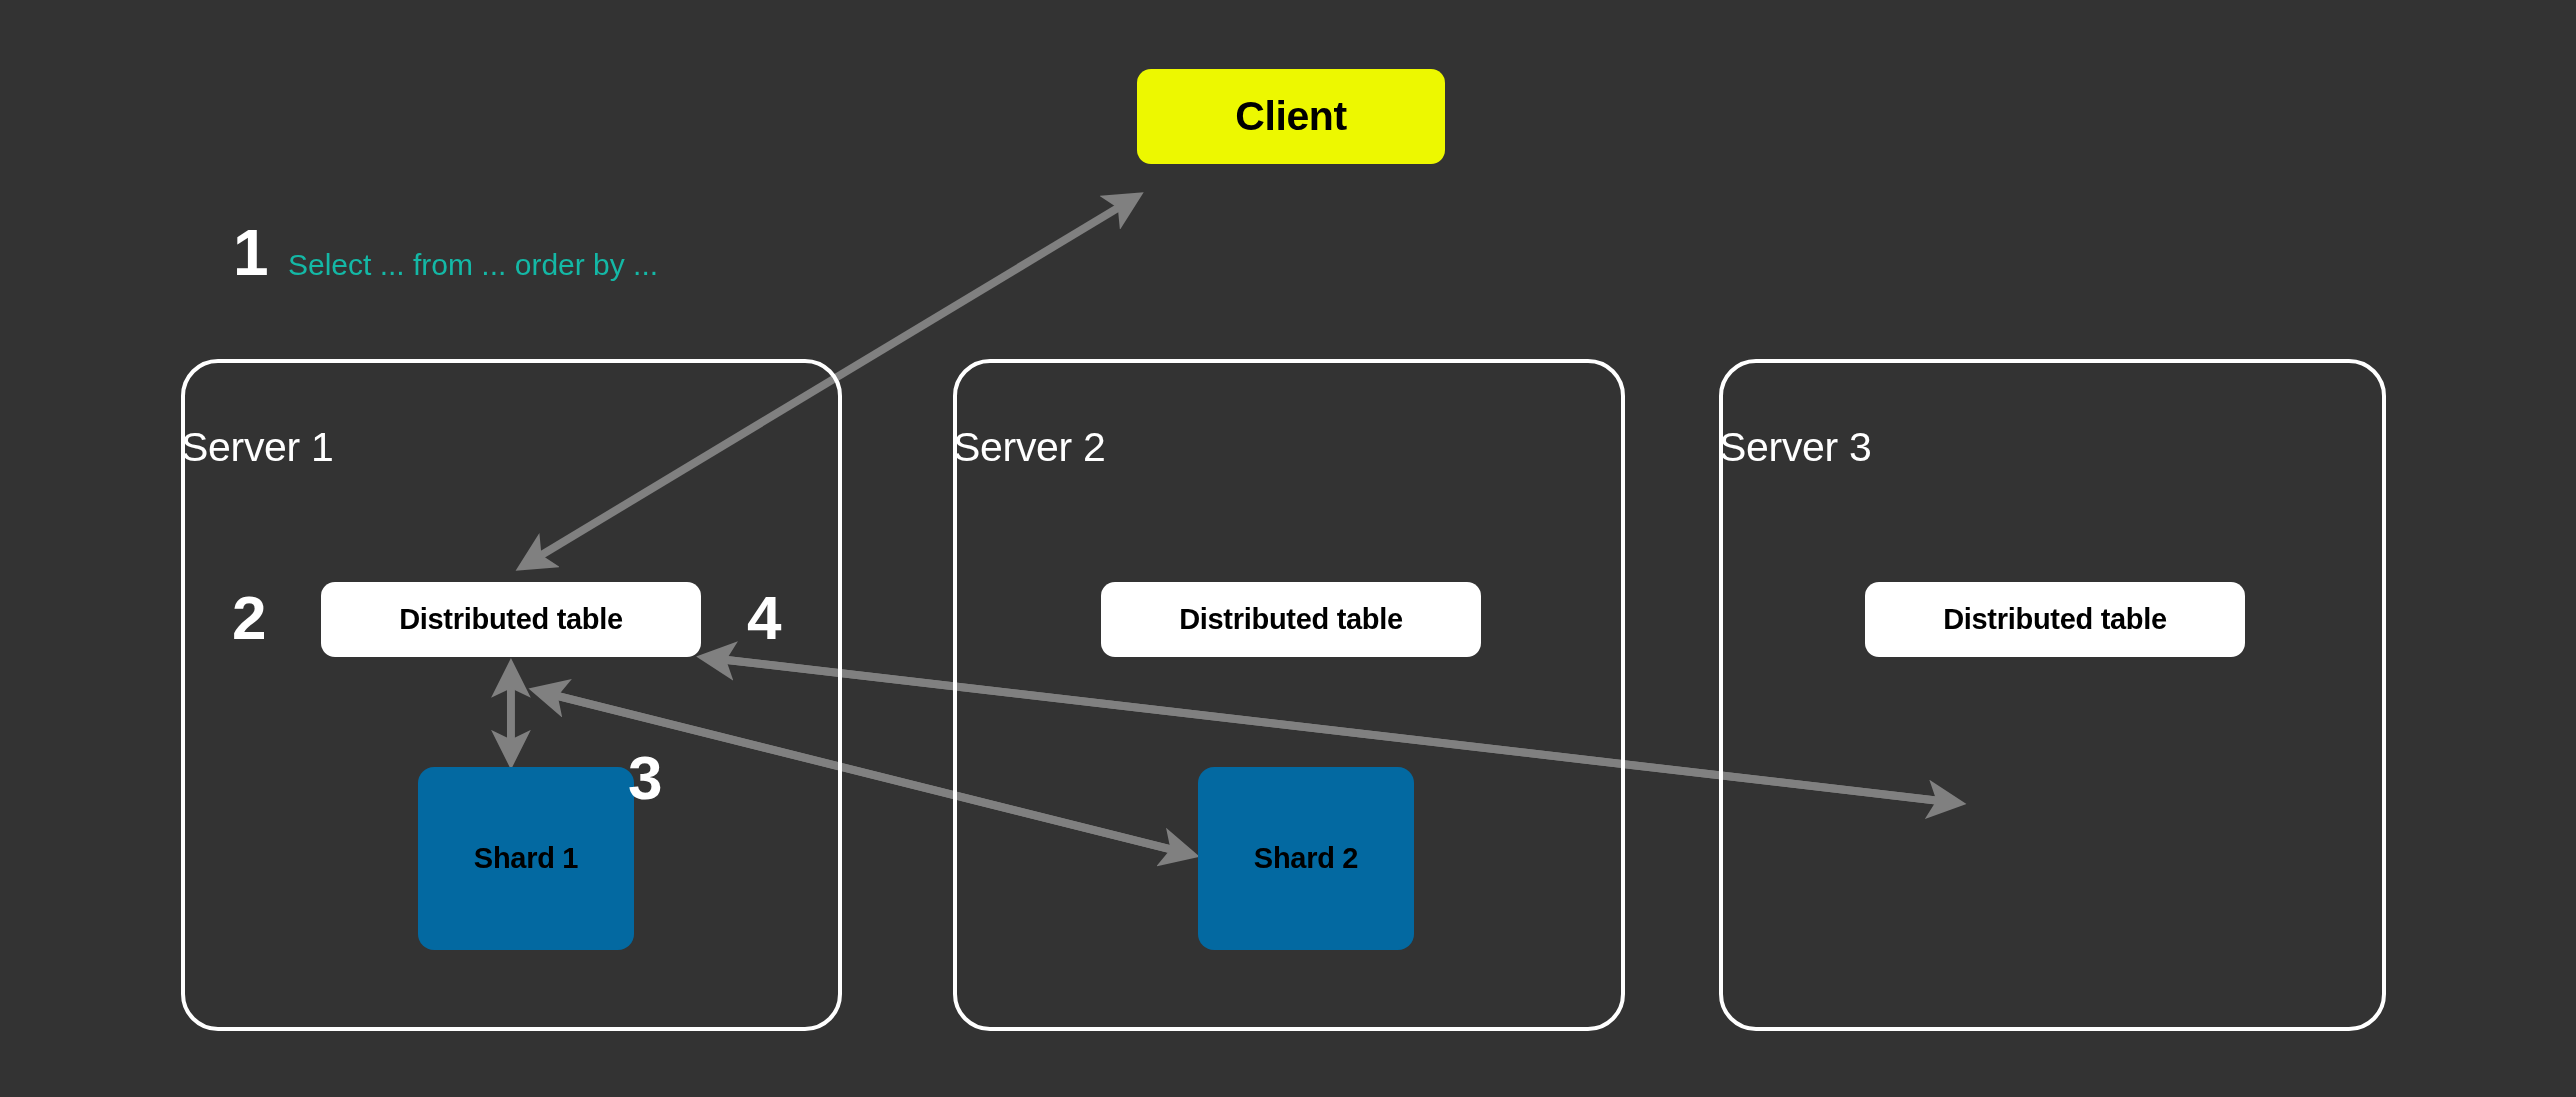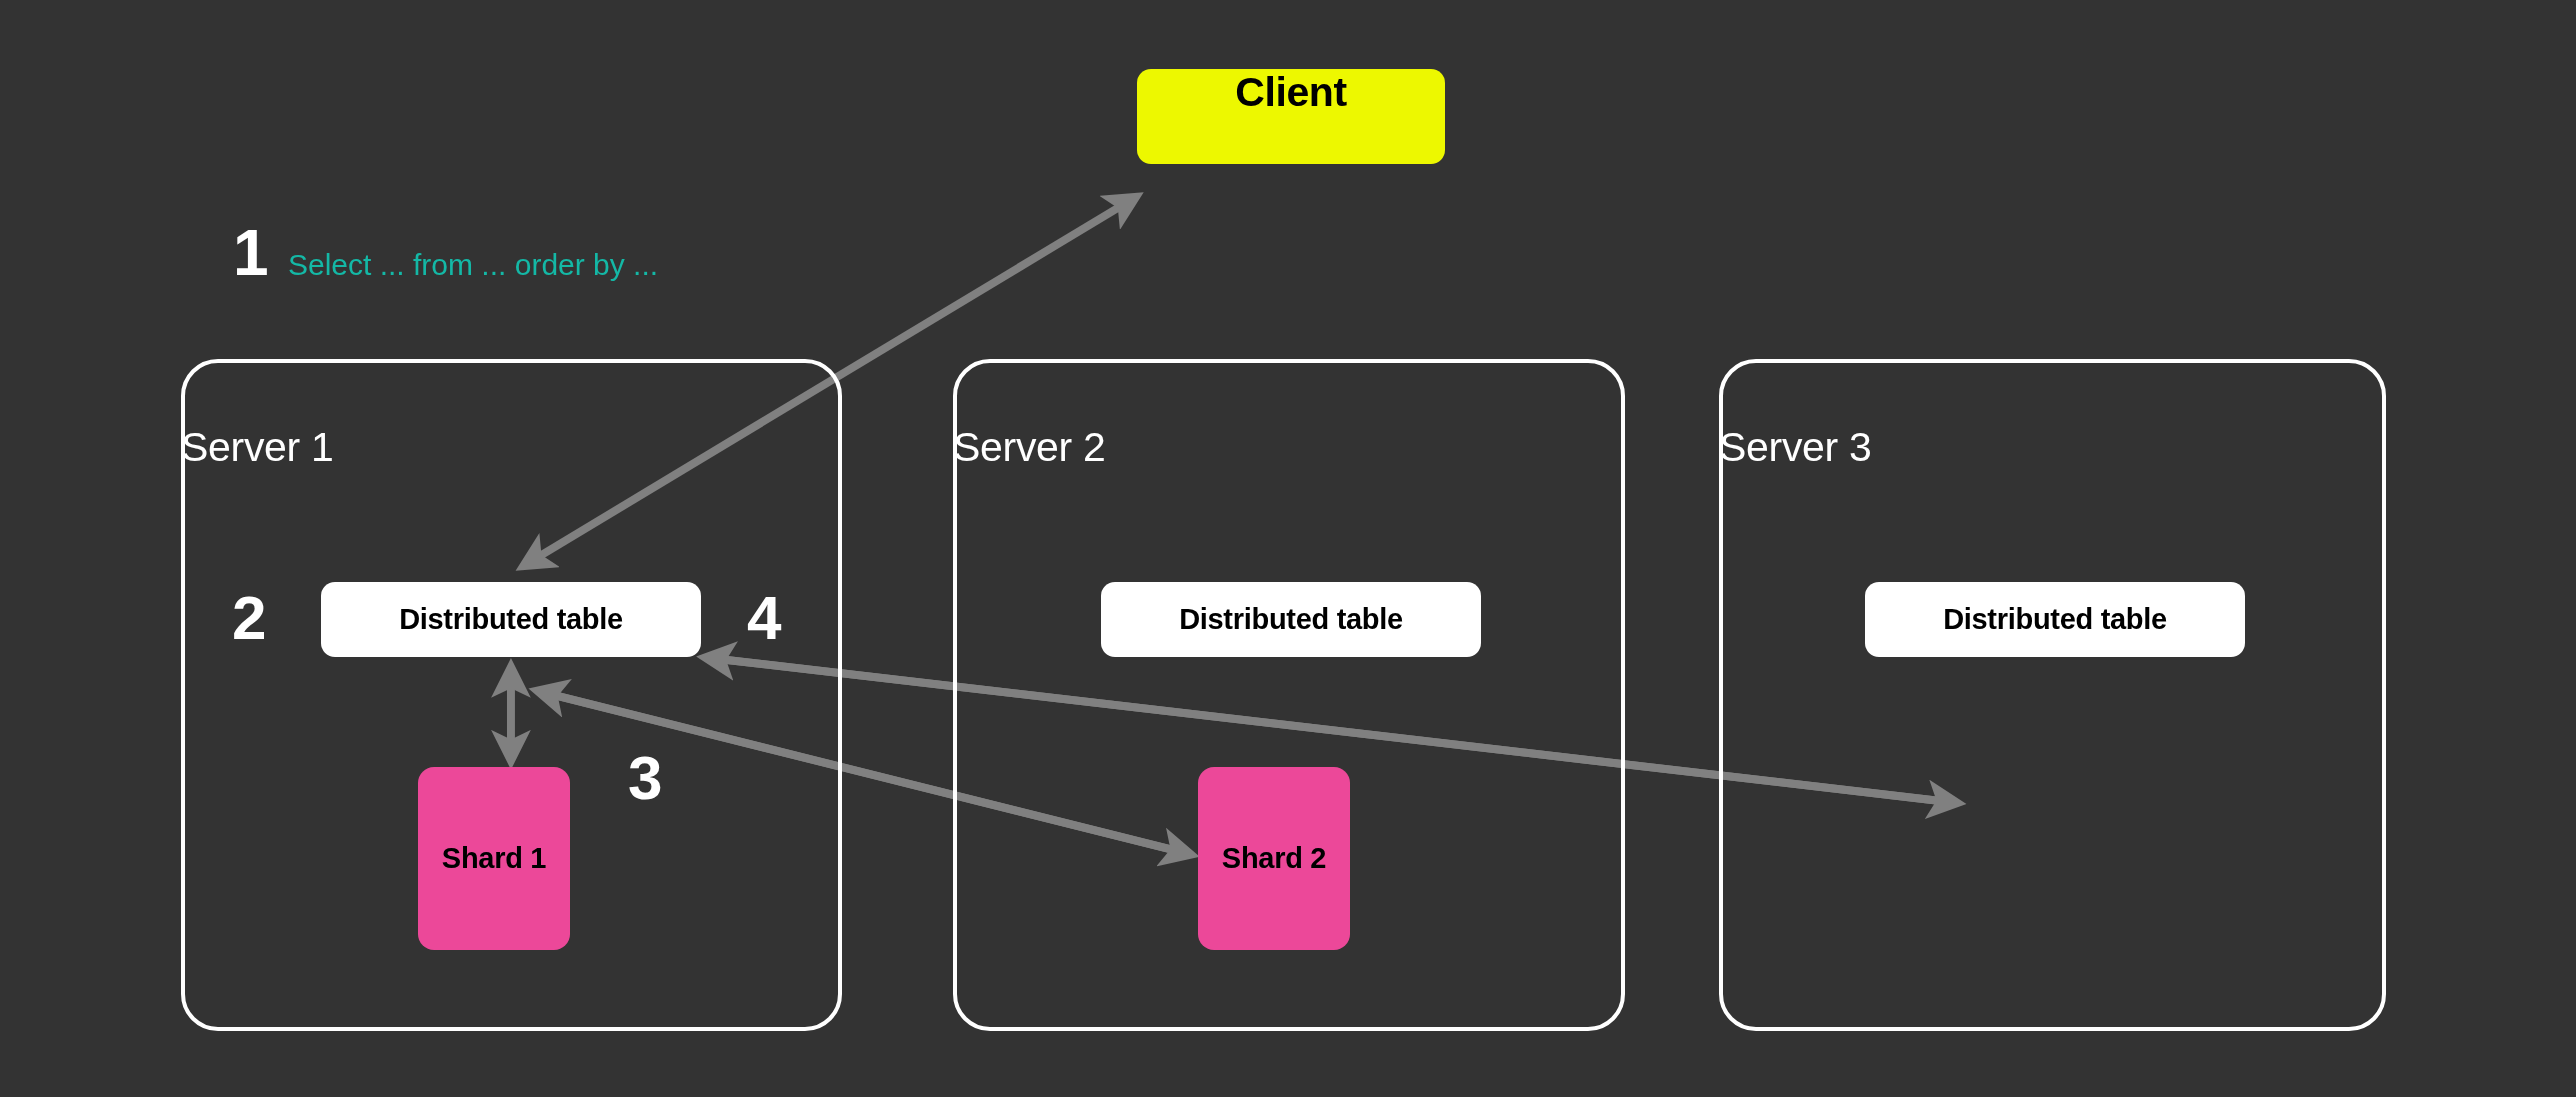--- a/index.html
+++ b/index.html
@@ -26,20 +26,21 @@
   
   .client-node {
     position: absolute;
     left: 1137px;
     top: 69px;
     width: 308px;
     height: 95px;
     background: #EDF800;
     border-radius: 14px;
     display: flex;
+    align-items: center;
     justify-content: center;
   }
   .client-node .label {
     color: #000000;
     font-size: 41px;
     font-weight: 700;
     letter-spacing: -0.4px;
   }
 
   
@@ -108,23 +109,23 @@
     letter-spacing: -0.3px;
   }
   #dist-table-1 { left: 321px;  width: 380px; }
   #dist-table-2 { left: 1101px; width: 380px; }
   #dist-table-3 { left: 1865px; width: 380px; }
 
   
   .shard-node {
     position: absolute;
     top: 767px;
-    width: 152px;
+    width: 216px;
     height: 183px;
-    background: #ec4899;
+    background: #0369a1;
     border-radius: 16px;
     display: flex;
     align-items: center;
     justify-content: center;
   }
   .shard-node .label {
     color: #000000;
     font-size: 29px;
     font-weight: 700;
     letter-spacing: -0.3px;

